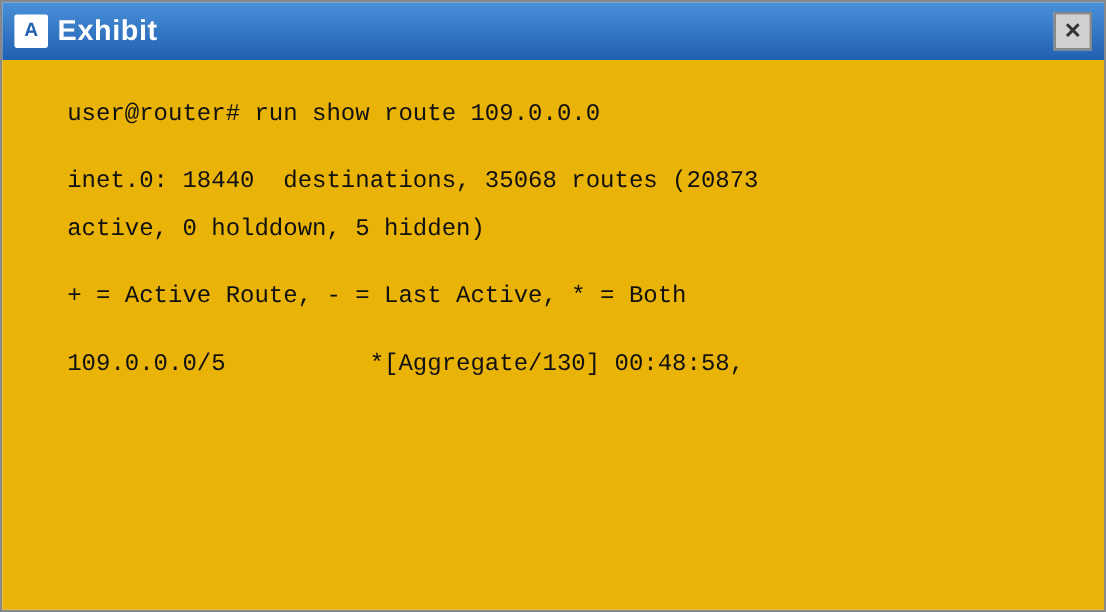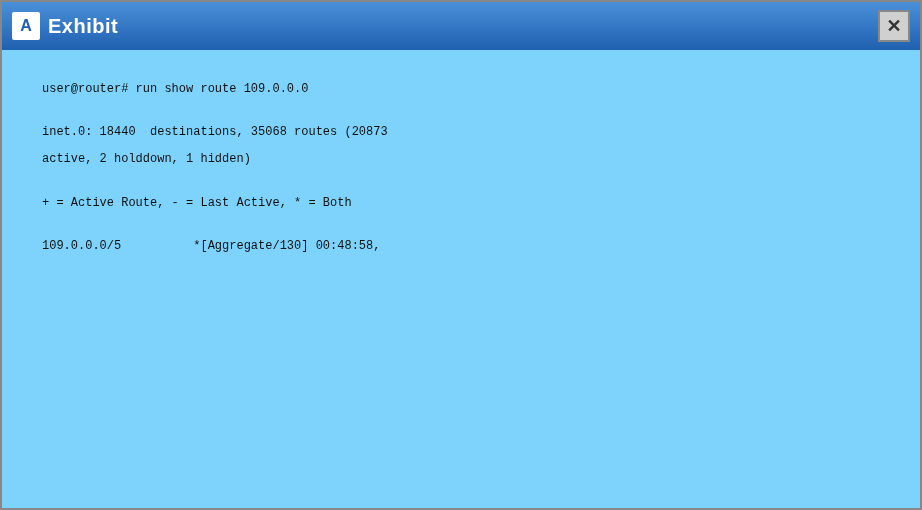--- a/index.html
+++ b/index.html
@@ -51,45 +51,45 @@
       align-items: center;
       justify-content: center;
       font-weight: bold;
       font-size: 16px;
       color: #2060b0;
       border-radius: 2px;
     }
 
     .title-text {
       color: white;
-      font-size: 20px;
+      font-size: 24px;
       font-weight: bold;
       letter-spacing: 0.5px;
     }
 
     .close-button {
       width: 32px;
       height: 32px;
       background: #d0d0d0;
       border: 2px solid #888;
       display: flex;
       align-items: center;
       justify-content: center;
       cursor: pointer;
       font-size: 18px;
       font-weight: bold;
       color: #333;
     }
 
     .content {
       flex: 1;
-      padding: 30px 40px;
-      background: #7dd3fc;
+      padding: 30px 54px;
+      background: #eab308;
       font-family: 'Courier New', Courier, monospace;
-      font-size: 12px;
+      font-size: 20px;
       line-height: 1.6;
       color: #111;
     }
 
     .line {
       margin-bottom: 8px;
       white-space: pre;
     }
 
     .line-gap {
@@ -106,17 +106,17 @@
         <span>A</span>
       </div>
       <span class="title-text">Exhibit</span>
     </div>
     <div class="close-button">✕</div>
   </div>
 
   <div class="content">
     <div class="line line-gap">user@router# run show route 109.0.0.0</div>
     <div class="line">inet.0: 18440  destinations, 35068 routes (20873</div>
-    <div class="line line-gap">active, 2 holddown, 1 hidden)</div>
+    <div class="line line-gap">active, 0 holddown, 5 hidden)</div>
     <div class="line line-gap">+ = Active Route, - = Last Active, * = Both</div>
     <div class="line">109.0.0.0/5          *[Aggregate/130] 00:48:58,</div>
   </div>
 </div>
 
 </body></html>

